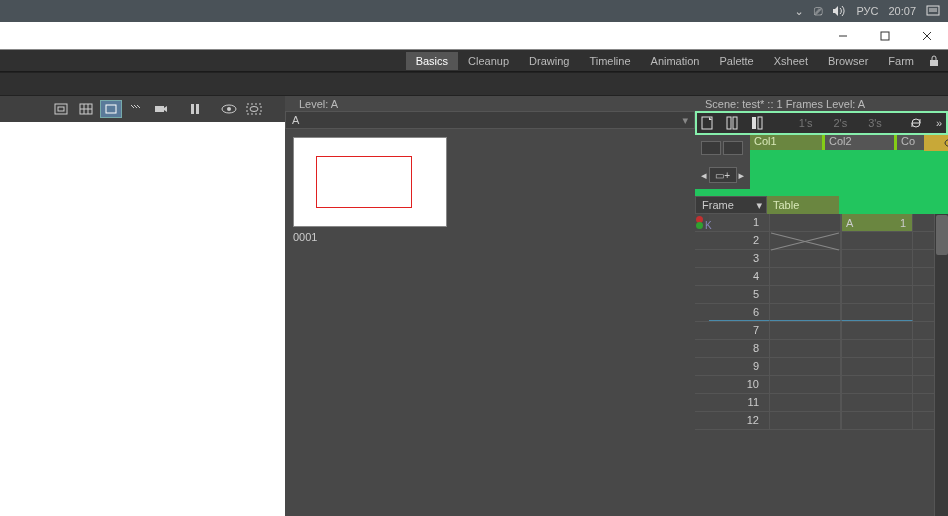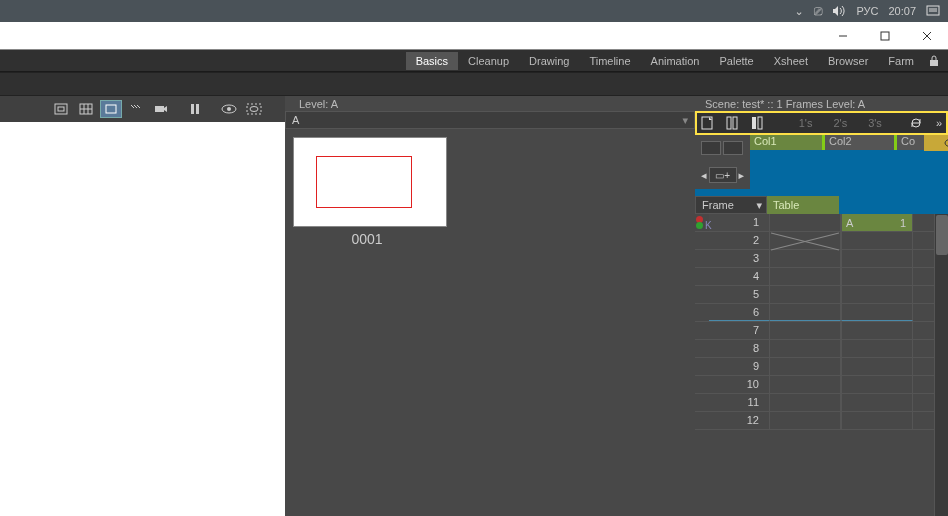--- a/index.html
+++ b/index.html
@@ -20,24 +20,24 @@
 .tbar .ico.on{background:#5a7a9a;border:1px solid #7aa}
 .whitearea{background:#fff;height:394px;margin-top:0}
 .midcol{width:410px;display:flex;flex-direction:column}
 .mid-head{height:15px;background:#484848;padding-left:14px;color:#bbb;display:flex;align-items:center;font-size:11px}
 .mid-drop{height:18px;background:#3d3d3d;border:1px solid #555;margin:0;padding-left:6px;color:#ddd;display:flex;align-items:center;justify-content:space-between}
 .mid-drop .arr{padding-right:6px;color:#888}
 .mid-body{flex:1;background:#000;display:flex}
 .thumbpane{width:170px;background:#484848;padding:8px}
 .thumb{background:#fff;width:154px;height:90px;position:relative;border:1px solid #888}
 .redbox{position:absolute;left:22px;top:18px;width:96px;height:52px;border:1px solid #e02020}
-.thlabel{text-align:center;color:#ccc;padding:4px 6px 0 0;font-size:14px}
-.rightcol{width:253px;background:#0369a1;display:flex;flex-direction:column}
+.thlabel{text-align:left;color:#ccc;padding:4px 6px 0 0;font-size:11px}
+.rightcol{width:253px;background:#22c55e;display:flex;flex-direction:column}
 .r-head{height:15px;background:#484848;padding-left:10px;color:#bbb;display:flex;align-items:center;font-size:11px}
-.r-tbar{height:24px;background:#303030;border:2px solid #fde047;display:flex;align-items:center;gap:13px;padding-left:4px}
+.r-tbar{height:24px;background:#303030;border:2px solid #86efac;display:flex;align-items:center;gap:13px;padding-left:4px}
 .r-tbar .tb{width:20px;height:18px;display:flex;align-items:center;justify-content:center;color:#ddd}
 .r-tbar .step{color:#777;padding:0 4px;font-size:11px}
 .r-tbar .cyc{margin-left:10px;color:#ddd}
 .r-tbar .more{margin-left:auto;padding-right:4px;color:#ccc}
 .r-top{display:flex}
 .r-left{width:72px;background:#484848;padding:4px}
 .r-left .row1{display:flex;gap:2px;padding:2px}
 .r-left .ic{width:20px;height:14px;border:1px solid #666;background:#3a3a3a}
 .r-left .row2{display:flex;align-items:center;gap:2px;padding:10px 2px 2px;color:#888}
 .r-left .addbtn{width:28px;height:16px;background:#3a3a3a;border:1px solid #666;color:#ccc;display:flex;align-items:center;justify-content:center;font-size:10px}

